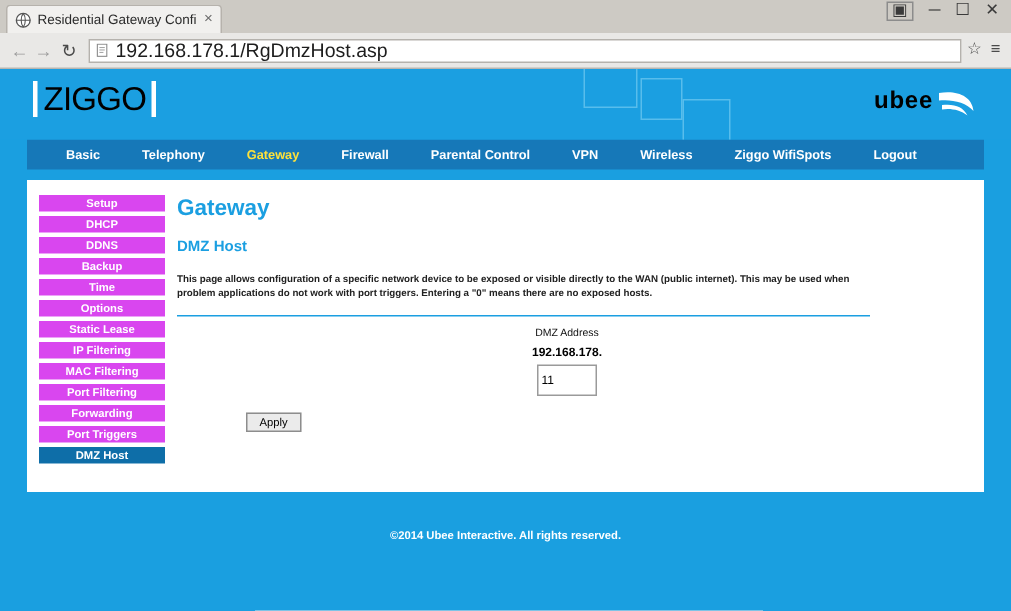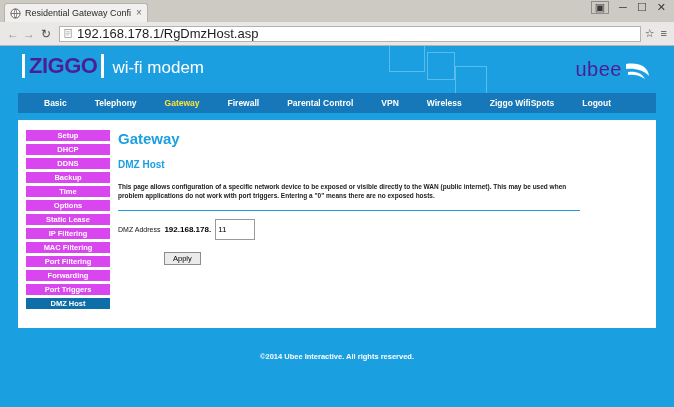--- a/index.html
+++ b/index.html
@@ -170,45 +170,45 @@
   }
   .logo-ziggo {
     position: absolute;
     left: 22px;
     top: 8px;
     display: flex;
     align-items: baseline;
     gap: 8px;
   }
   .ziggo-word {
-    color: #4c1d95;
+    color: #000000;
     font-size: 22px;
-    font-weight: bold;
+    font-weight: normal;
     letter-spacing: -0.5px;
     border-left: 3px solid #ffffff;
     border-right: 3px solid #ffffff;
     padding: 0 4px;
     line-height: 24px;
   }
   .modem-word {
     color: #ffffff;
     font-size: 17px;
     font-weight: normal;
   }
   .logo-ubee {
     position: absolute;
     right: 24px;
     top: 12px;
     display: flex;
     align-items: center;
   }
   .ubee-word {
-    color: #4c1d95;
-    font-size: 20px;
-    font-weight: normal;
+    color: #000000;
+    font-size: 16px;
+    font-weight: bold;
     letter-spacing: 0.5px;
   }
   .ubee-swoosh {
     width: 26px;
     height: 20px;
     margin-left: 2px;
   }
 
   
   .navbar {
@@ -287,20 +287,21 @@
   }
   .rule {
     border-top: 1px solid #1b9fe1;
     margin: 0 0 8px 0;
     width: 462px;
   }
   .form-row {
     display: flex;
     align-items: center;
     gap: 4px;
+    flex-direction: column;
   }
   .form-label {
     font-size: 7px;
     color: #111111;
   }
   .form-prefix {
     font-size: 8px;
     color: #000000;
     font-weight: bold;
   }
@@ -380,21 +381,20 @@
   <div class="viewport">
 
     <div class="site-header">
       <div class="hdr-squares">
         <div class="sq" style="left:0px; top:-10px; width:34px; height:34px;"></div>
         <div class="sq" style="left:38px; top:6px; width:26px; height:26px;"></div>
         <div class="sq" style="left:66px; top:20px; width:30px; height:30px;"></div>
       </div>
       <div class="logo-ziggo">
         <span class="ziggo-word">ZIGGO</span>
-        <span class="modem-word">wi-fi modem</span>
       </div>
       <div class="logo-ubee">
         <span class="ubee-word">ubee</span>
         <svg class="ubee-swoosh" viewBox="0 0 26 20">
           <path d="M2 4 C14 2, 24 6, 25 16 C20 10, 10 8, 2 9 Z" fill="#ffffff"></path>
           <path d="M4 12 C12 11, 18 13, 21 19 C16 15, 9 14, 4 15 Z" fill="#ffffff"></path>
         </svg>
       </div>
     </div>
 

